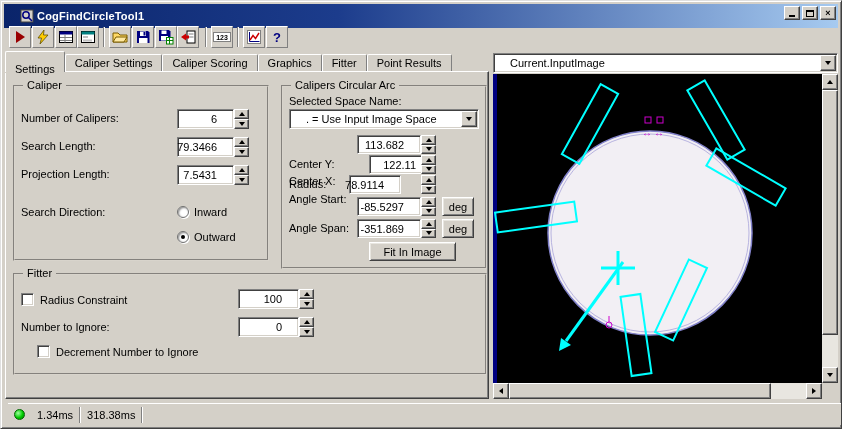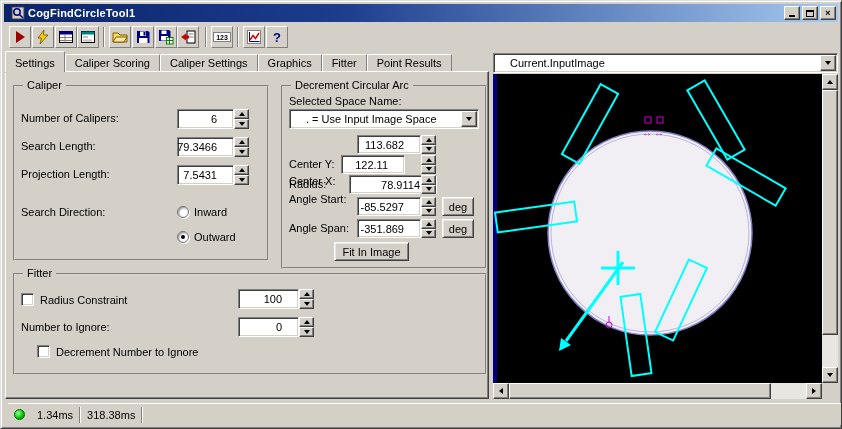--- a/index.html
+++ b/index.html
@@ -3,44 +3,44 @@
 <meta charset="utf-8">
 <style>
   * { margin:0; padding:0; box-sizing:border-box; }
   html,body { width:842px; height:429px; }
   body { font-family:"Liberation Sans", sans-serif; font-size:11px; background:#808080; }
   #screen { position:relative; width:842px; height:429px; background:#d4d0c8;
             border:1px solid; border-color:#dfdfdf #404040 #404040 #dfdfdf;
             box-shadow: inset 1px 1px 0 #ffffff, inset -1px -1px 0 #808080; overflow:hidden; }
 
   
-  .titlebar { position:absolute; left:3px; top:3px; right:3px; height:18px;
+  .titlebar { position:absolute; left:3px; top:3px; right:3px; height:24px;
               background:linear-gradient(90deg,#0a246a 0%,#1c3c8c 40%,#a6caf0 100%);
-              display:flex; align-items:center; color:#fff; font-weight:bold; padding-left:7px; }
+              display:flex; align-items:center; color:#fff; font-weight:bold; padding-left:16px; }
   .titlebar .ttl { margin-left:3px; font-size:11px; letter-spacing:0.2px; }
   .capbtns { position:absolute; right:2px; top:2px; display:flex; gap:2px; }
   .capbtn { width:16px; height:14px; background:#d4d0c8; border:1px solid;
             border-color:#fff #404040 #404040 #fff; box-shadow: inset -1px -1px 0 #808080;
             display:flex; align-items:center; justify-content:center; font-size:9px; color:#000; }
   .glyph-min { width:6px; height:2px; background:#000; margin-top:6px; }
   .glyph-max { width:8px; height:7px; border:1px solid #000; border-top:2px solid #000; }
 
   
   .toolbar { position:absolute; left:4px; top:24px; right:4px; height:25px; }
   .tbtn { position:absolute; top:1px; width:22px; height:22px; background:#d4d0c8;
           border:1px solid; border-color:#fff #808080 #808080 #fff;
           display:flex; align-items:center; justify-content:center; }
   .tsep { position:absolute; top:2px; width:2px; height:20px; border-left:1px solid #808080; border-right:1px solid #fff; }
 
   
   .tabstrip { position:absolute; left:4px; top:51px; height:20px; display:flex; align-items:flex-end; }
   .tab { height:18px; padding:2px 9px 0 9px; background:#d4d0c8; margin-right:0;
          border:1px solid #808080; border-bottom:none; border-top-color:#fff; border-left-color:#fff;
          border-radius:2px 2px 0 0; color:#000; position:relative; z-index:1; }
-  .tab.active { height:21px; padding-top:5px; z-index:3; box-shadow: 0 1px 0 #d4d0c8; font-weight:normal; }
+  .tab.active { height:21px; padding-top:11px; z-index:3; box-shadow: 0 1px 0 #d4d0c8; font-weight:normal; }
   .tabpage { position:absolute; left:4px; top:70px; width:484px; height:328px; background:#d4d0c8;
              border:1px solid; border-color:#fff #404040 #404040 #fff; box-shadow: inset -1px -1px 0 #808080; z-index:2; }
 
   
   .group { position:absolute; border:2px groove #d8d4cc; z-index:4; }
   .legend { position:absolute; top:-8px; left:8px; background:#d4d0c8; padding:0 4px; white-space:nowrap; }
 
   .lbl { position:absolute; white-space:nowrap; color:#000; z-index:5; }
   .field { position:absolute; background:#fff; border:1px solid; border-color:#808080 #fff #fff #808080;
            box-shadow: inset 1px 1px 0 #404040, inset -1px -1px 0 #d4d0c8;
@@ -192,22 +192,22 @@
     </div>
     <div class="tbtn" style="left:261px">
       <svg width="16" height="16">
         <text x="8" y="13" font-size="13" font-weight="bold" fill="#000080" text-anchor="middle">?</text>
       </svg>
     </div>
   </div>
 
   <div class="tabstrip">
     <div class="tab active">Settings</div>
+    <div class="tab">Caliper Settings</div>
     <div class="tab">Caliper Scoring</div>
-    <div class="tab">Caliper Settings</div>
     <div class="tab">Graphics</div>
     <div class="tab">Fitter</div>
     <div class="tab">Point Results</div>
   </div>
   <div class="tabpage"></div>
 
   <div class="group" style="left:12px; top:84px; width:256px; height:176px;">
     <span class="legend">Caliper</span>
   </div>
   <div class="lbl" style="left:20px; top:111px;">Number of Calipers:</div>
@@ -240,50 +240,50 @@
         <i class="tri-dn"></i>
       </div>
   </div>
   <div class="lbl" style="left:20px; top:205px;">Search Direction:</div>
   <div class="radio" style="left:176px; top:205px;"></div>
   <div class="lbl" style="left:193px; top:205px;">Inward</div>
   <div class="radio checked" style="left:176px; top:230px;"></div>
   <div class="lbl" style="left:193px; top:230px;">Outward</div>
 
   <div class="group" style="left:280px; top:84px; width:206px; height:184px;">
-    <span class="legend">Decrement Circular Arc</span>
+    <span class="legend">Calipers Circular Arc</span>
   </div>
   <div class="lbl" style="left:288px; top:94px;">Selected Space Name:</div>
   <div class="field left" style="left:288px; top:108px; width:190px; height:20px;">. = Use Input Image Space</div>
   <div class="combobtn" style="left:460px; top:110px; height:16px;">
       <i class="tri-dn"></i>
     </div>
 
   <div class="lbl" style="left:288px; top:137px;margin-top:37px;">Center X:</div>
   <div class="field" style="left:356px; top:134px; width:64px; height:19px;">113.682</div>
   <div class="spin" style="left:420px; top:134px; height:19px;">
     <div class="spinbtn">
         <i class="tri-up"></i>
       </div>
     <div class="spinbtn">
         <i class="tri-dn"></i>
       </div>
   </div>
   <div class="lbl" style="left:288px; top:157px;">Center Y:</div>
-  <div class="field" style="left:340px; top:154px; width:64px; height:19px;">122.11</div>
+  <div class="field" style="left:368px; top:154px; width:64px; height:19px;">122.11</div>
   <div class="spin" style="left:420px; top:154px; height:19px;">
     <div class="spinbtn">
         <i class="tri-up"></i>
       </div>
     <div class="spinbtn">
         <i class="tri-dn"></i>
       </div>
   </div>
   <div class="lbl" style="left:288px; top:177px;">Radius:</div>
-  <div class="field" style="left:348px; top:174px; width:88px; height:19px;">78.9114</div>
+  <div class="field" style="left:348px; top:174px; width:52px; height:19px;">78.9114</div>
   <div class="spin" style="left:420px; top:174px; height:19px;">
     <div class="spinbtn">
         <i class="tri-up"></i>
       </div>
     <div class="spinbtn">
         <i class="tri-dn"></i>
       </div>
   </div>
   <div class="lbl" style="left:288px; top:192px;">Angle Start:</div>
   <div class="field" style="left:356px; top:196px; width:64px; height:19px;">-85.5297</div>
@@ -300,21 +300,21 @@
   <div class="field" style="left:356px; top:218px; width:64px; height:19px;">-351.869</div>
   <div class="spin" style="left:420px; top:218px; height:19px;">
     <div class="spinbtn">
         <i class="tri-up"></i>
       </div>
     <div class="spinbtn">
         <i class="tri-dn"></i>
       </div>
   </div>
   <div class="btn" style="left:441px; top:218px; width:32px; height:19px;">deg</div>
-  <div class="btn" style="left:333px; top:241px; width:75px; height:19px;">Fit In Image</div>
+  <div class="btn" style="left:368px; top:241px; width:87px; height:19px;">Fit In Image</div>
 
   <div class="group" style="left:12px; top:272px; width:474px; height:102px;">
     <span class="legend">Fitter</span>
   </div>
   <div class="check" style="left:20px; top:292px;"></div>
   <div class="lbl" style="left:39px; top:293px;">Radius Constraint</div>
   <div class="field" style="left:237px; top:288px; width:61px; height:20px;">100</div>
   <div class="spin" style="left:298px; top:288px; height:20px;">
     <div class="spinbtn">
         <i class="tri-up"></i>

